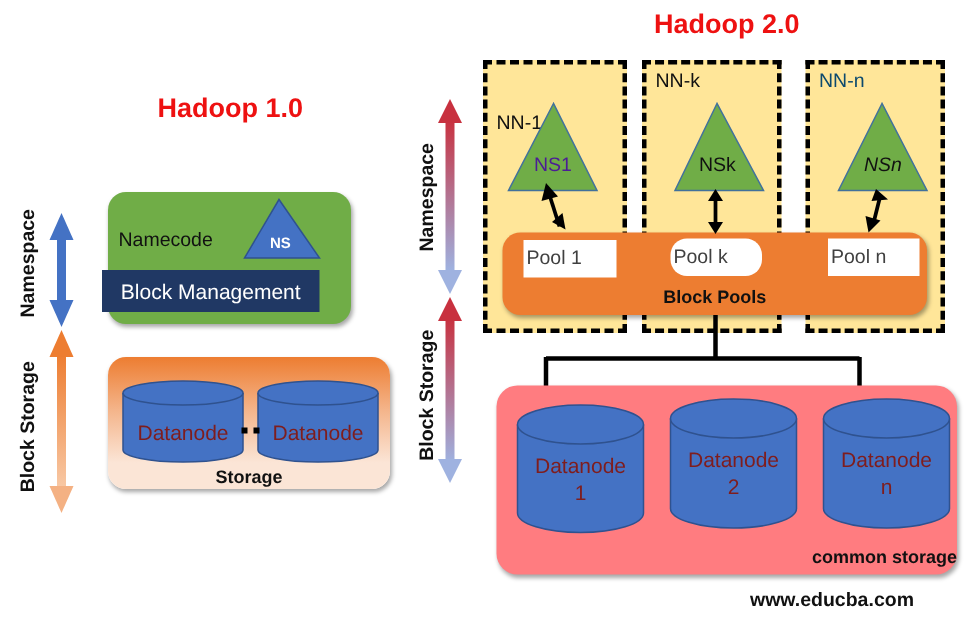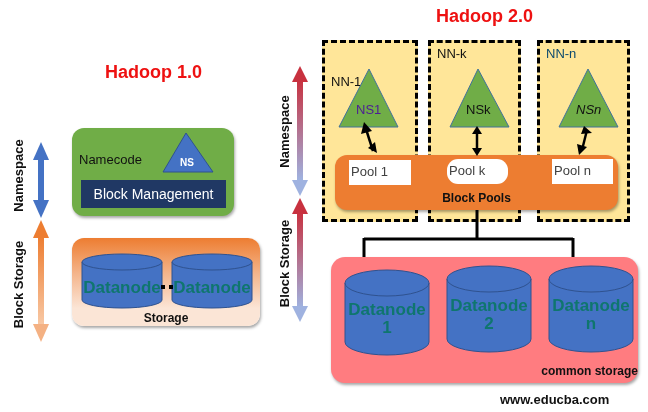--- a/index.html
+++ b/index.html
@@ -13,21 +13,21 @@
   .txt { white-space:nowrap; }
   .nc-box { background:#70ad47; border-radius:12px; box-shadow:1px 2px 3px rgba(0,0,0,0.35); }
   .bm-box { background:#203864; color:#fff; font-size:14px; text-align:center; line-height:28px; }
   .st-box { border-radius:12px; background:linear-gradient(#ed7d31 0%, #f4b48a 40%, #fbe5d6 80%, #fbe5d6 100%);
             box-shadow:1px 2px 3px rgba(0,0,0,0.35); }
   .nn-box { background:#ffe699; border:3px dashed #000; box-sizing:border-box; }
   .bp-box { background:#ed7d31; border-radius:12px; box-shadow:1px 2px 3px rgba(0,0,0,0.35); }
   .pool { background:#fff; font-size:13px; color:#404040; line-height:24px; padding-left:2px; box-sizing:border-box; }
   .cs-box { background:#ff7c80; border-radius:14px; box-shadow:1px 2px 3px rgba(0,0,0,0.35); }
   .bold-label { font-weight:bold; font-size:12px; color:#111; text-align:center; }
-  .dn-label { color:#0f766e; font-weight:bold; font-size:17px; text-align:center; line-height:18px; }
+  .dn-label { color:#7f1d1d; font-weight:normal; font-size:14px; text-align:center; line-height:18px; }
   .url { font-weight:bold; font-size:13px; color:#111; }
 </style>
 </head>
 <body>
 
 <div class="abs title" style="left:105px; top:62px;">Hadoop 1.0</div>
 
 <div class="abs vlabel" style="left:-22px; top:168px; width:80px;">Namespace</div>
 <div class="abs vlabel" style="left:-30px; top:277px; width:96px;">Block Storage</div>
 
@@ -69,21 +69,21 @@
 </svg>
 
 <div class="abs nc-box" style="left:72px; top:128px; width:162px; height:88px;"></div>
 <div class="abs txt" style="left:79px; top:152px; font-size:13px; color:#111;">Namecode</div>
 <svg width="648" height="412" style="pointer-events:none;">
   <g>
     <polygon points="186,133 163,172 213,172" fill="#4472c4" stroke="#2f528f" stroke-width="1"></polygon>
   </g>
 </svg>
 <div class="abs txt" style="left:180px; top:157px; font-size:10px; color:#fff; font-weight:bold;">NS</div>
-<div class="abs bm-box" style="left:81px; top:180px; width:145px; height:28px;">Block Management</div>
+<div class="abs bm-box" style="left:68px; top:180px; width:145px; height:28px;">Block Management</div>
 
 <div class="abs st-box" style="left:72px; top:238px; width:188px; height:88px;"></div>
 <svg width="648" height="412" style="pointer-events:none;">
   <g>
     <path d="M82,262 L82,300 A40,8 0 0 0 162,300 L162,262" fill="#4472c4" stroke="#2f528f" stroke-width="1"></path>
     <ellipse cx="122" cy="262" rx="40" ry="8" fill="#4472c4" stroke="#2f528f" stroke-width="1"></ellipse>
   </g>
   <g>
     <path d="M172,262 L172,300 A40,8 0 0 0 252,300 L252,262" fill="#4472c4" stroke="#2f528f" stroke-width="1"></path>
     <ellipse cx="212" cy="262" rx="40" ry="8" fill="#4472c4" stroke="#2f528f" stroke-width="1"></ellipse>

